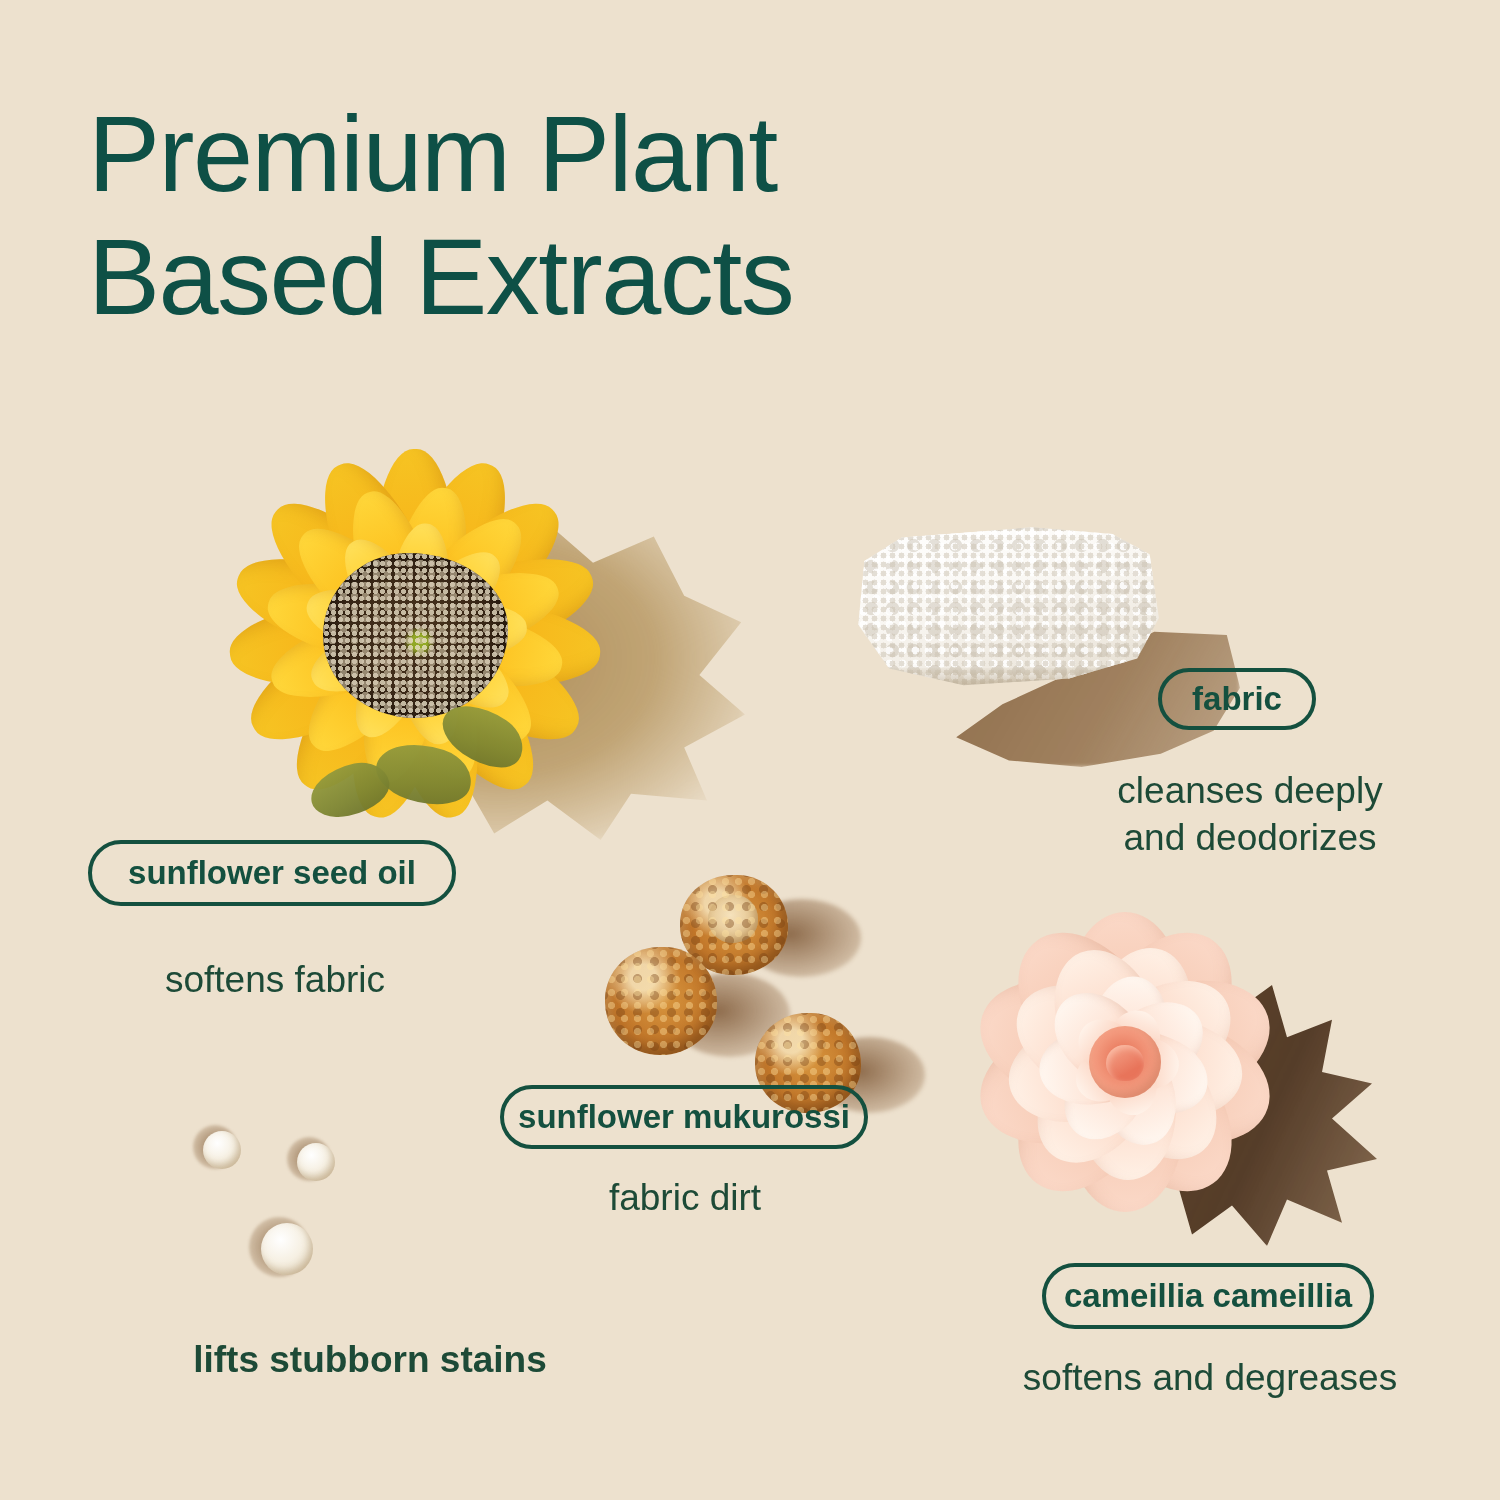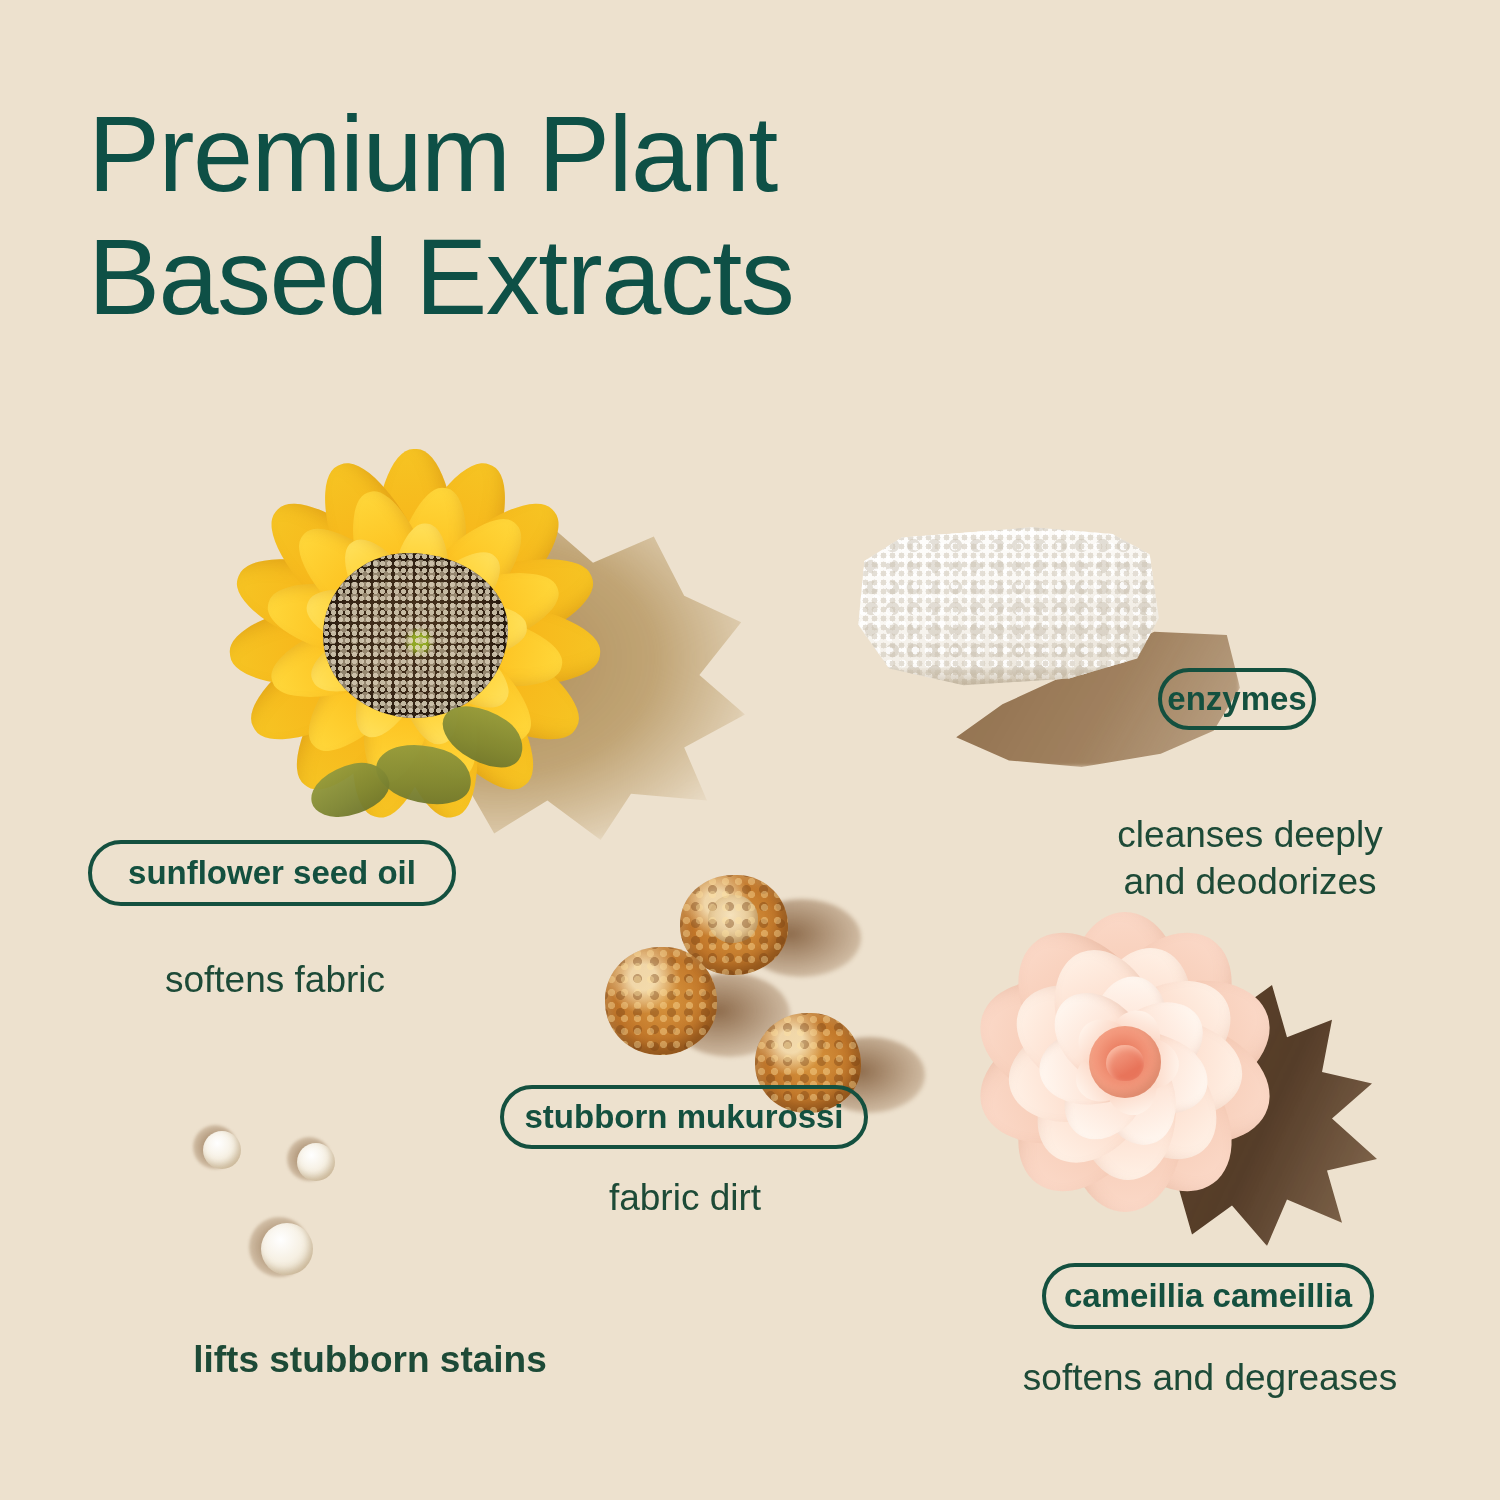--- a/index.html
+++ b/index.html
@@ -45,21 +45,21 @@
     line-height:1.26;
     font-weight:400;
     text-align:center;
     white-space:pre-line;
   }
 
   #pill-sunflower{left:88px;  top:840px;  width:368px; height:66px; font-size:33px;}
   #cap-sunflower {left:60px;  top:925px;  width:430px; font-size:37px;margin-top:32px;}
 
   #pill-kaolin   {left:1158px;top:668px;  width:158px; height:62px; font-size:33px;}
-  #cap-kaolin    {left:1070px;top:812px;  width:360px; font-size:37px;}
+  #cap-kaolin    {left:1070px;top:768px;  width:360px; font-size:37px;}
 
   #pill-sapindus {left:500px; top:1085px; width:368px; height:64px; font-size:33px;}
   #cap-sapindus  {left:520px; top:1175px; width:330px; font-size:37px;}
 
   #pill-enzymes  {left:265px; top:1245px; width:205px; height:62px; font-size:33px;}
   #cap-enzymes   {left:160px; top:1337px; width:420px; font-size:37px;font-weight:bold;}
 
   #pill-camellia {left:1042px;top:1263px; width:332px; height:66px; font-size:33px;}
   #cap-camellia  {left:1000px;top:1355px; width:420px; font-size:37px;}
 
@@ -400,25 +400,25 @@
         <div class="cm-p" style="transform:rotate(238deg)"></div>
         <div class="cm-p" style="transform:rotate(310deg)"></div>
       </div>
       <div class="cm-core"></div>
     </div>
   </div>
 
   <div class="pill" id="pill-sunflower">sunflower seed oil</div>
   <div class="caption" id="cap-sunflower">softens fabric</div>
 
-  <div class="pill" id="pill-kaolin">enzymes</div>
+  <div class="pill" id="pill-kaolin">fabric</div>
   <div class="caption" id="cap-kaolin">cleanses deeply
 and deodorizes</div>
 
-  <div class="pill" id="pill-sapindus">stubborn mukurossi</div>
+  <div class="pill" id="pill-sapindus">sunflower mukurossi</div>
   <div class="caption" id="cap-sapindus">fabric dirt</div>
 
   <div class="caption" id="cap-enzymes">lifts stubborn stains</div>
 
   <div class="pill" id="pill-camellia">cameillia cameillia</div>
   <div class="caption" id="cap-camellia">softens and degreases</div>
 
 </div>
 
 </body></html>

